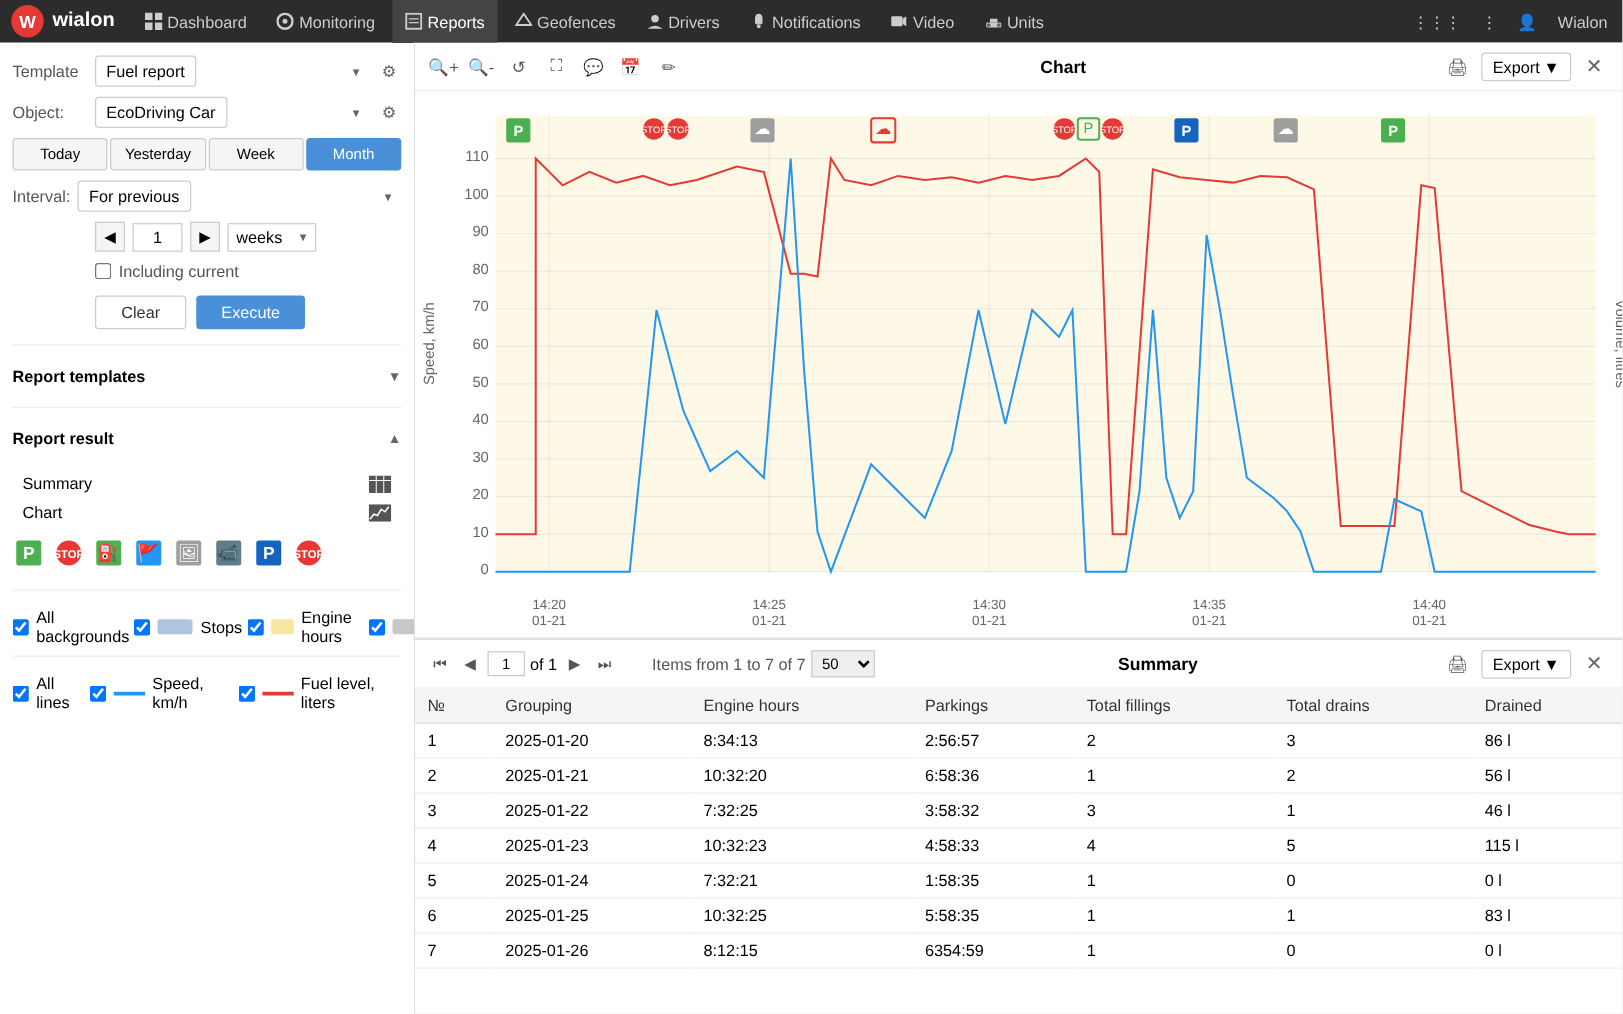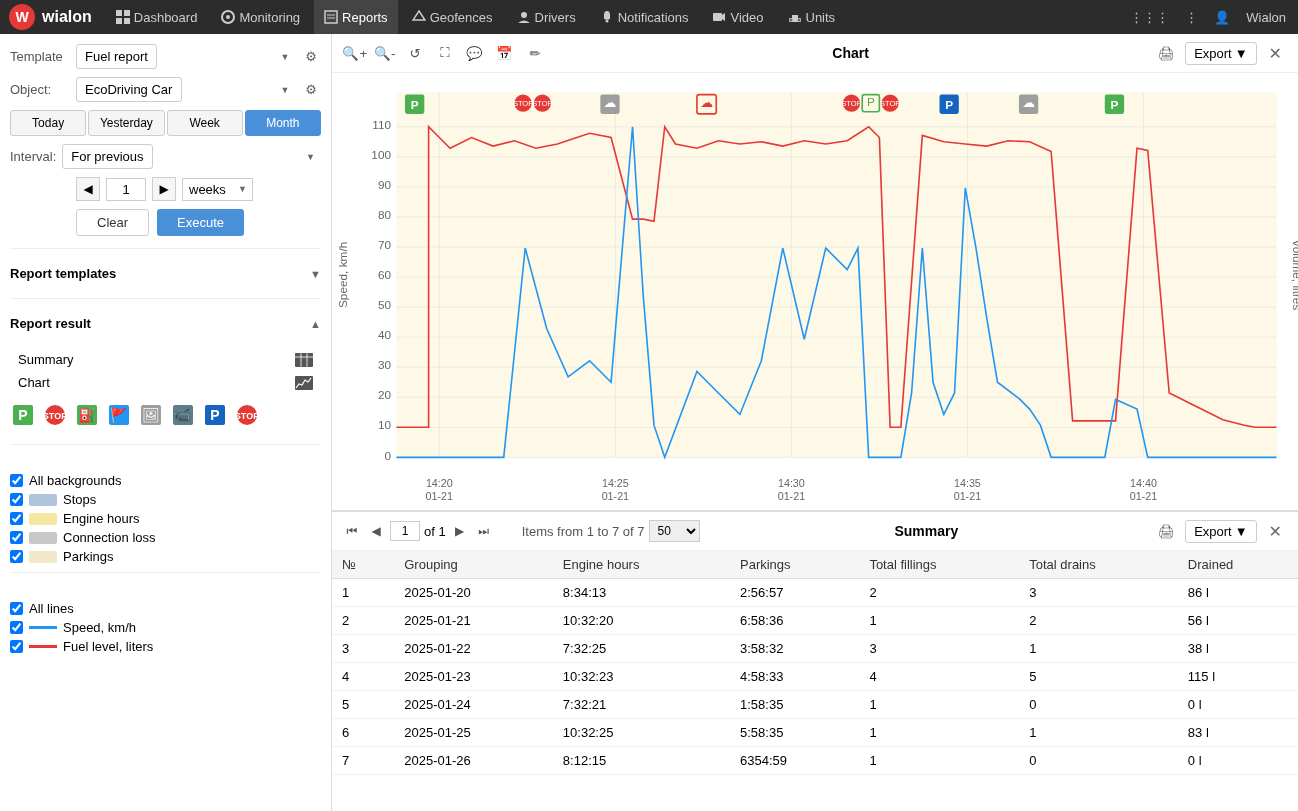--- a/index.html
+++ b/index.html
@@ -81,21 +81,21 @@
       padding: 17px 0; border-top: 1px solid #eee; cursor: pointer; font-weight: bold; font-size: 13px;
     }
     .section-arrow { font-size: 11px; color: #666; }
 
     .report-result-item { display: flex; align-items: center; justify-content: space-between; padding: 4px 8px; cursor: pointer; }
     .report-result-label { font-size: 13px; }
 
     .icon-bar { display: flex; gap: 6px; padding: 8px 0; flex-wrap: wrap; }
     .icon-marker { width: 26px; height: 26px; display: flex; align-items: center; justify-content: center; cursor: pointer; font-size: 14px; }
 
-    .checkbox-legend { display: flex; flex-direction: column; gap: 4px; margin-top: 20px; }
+    .checkbox-legend { display: flex; flex-direction: row; gap: 4px; margin-top: 6px; }
     .legend-item { display: flex; align-items: center; gap: 6px; font-size: 13px; }
     .legend-color { width: 28px; height: 12px; border-radius: 2px; }
     .legend-color.stops { background: #b0c4de; }
     .legend-color.engine { background: #f5e6a0; }
     .legend-color.connection { background: #c8c8c8; }
     .legend-color.parkings { background: #f0e8c8; }
     .legend-line { width: 28px; height: 3px; }
     .legend-line.speed { background: #2196F3; }
     .legend-line.fuel { background: #e53935; }
 
@@ -256,20 +256,24 @@
       <button class="stepper-btn">▶</button>
       <div class="stepper-select-wrapper">
         <select class="stepper-select">
           <option>weeks</option>
           <option>days</option>
           <option>months</option>
         </select>
       </div>
     </div>
 
+    <div class="checkbox-row">
+      <input type="checkbox" style="">
+      <span class="checkbox-label">Including current</span>
+    </div>
 
     <div class="action-row">
       <button class="btn-clear">Clear</button>
       <button class="btn-execute">Execute</button>
     </div>
 
     <div class="section-header">
       <span>Report templates</span>
       <span class="section-arrow">▼</span>
     </div>
@@ -569,21 +573,21 @@
                 <td>2</td>
                 <td>56 l</td>
               </tr>
               <tr>
                 <td>3</td>
                 <td>2025-01-22</td>
                 <td>7:32:25</td>
                 <td>3:58:32</td>
                 <td>3</td>
                 <td>1</td>
-                <td>38 l</td>
+                <td>46 l</td>
               </tr>
               <tr>
                 <td>4</td>
                 <td>2025-01-23</td>
                 <td>10:32:23</td>
                 <td>4:58:33</td>
                 <td>4</td>
                 <td>5</td>
                 <td>115 l</td>
               </tr>

